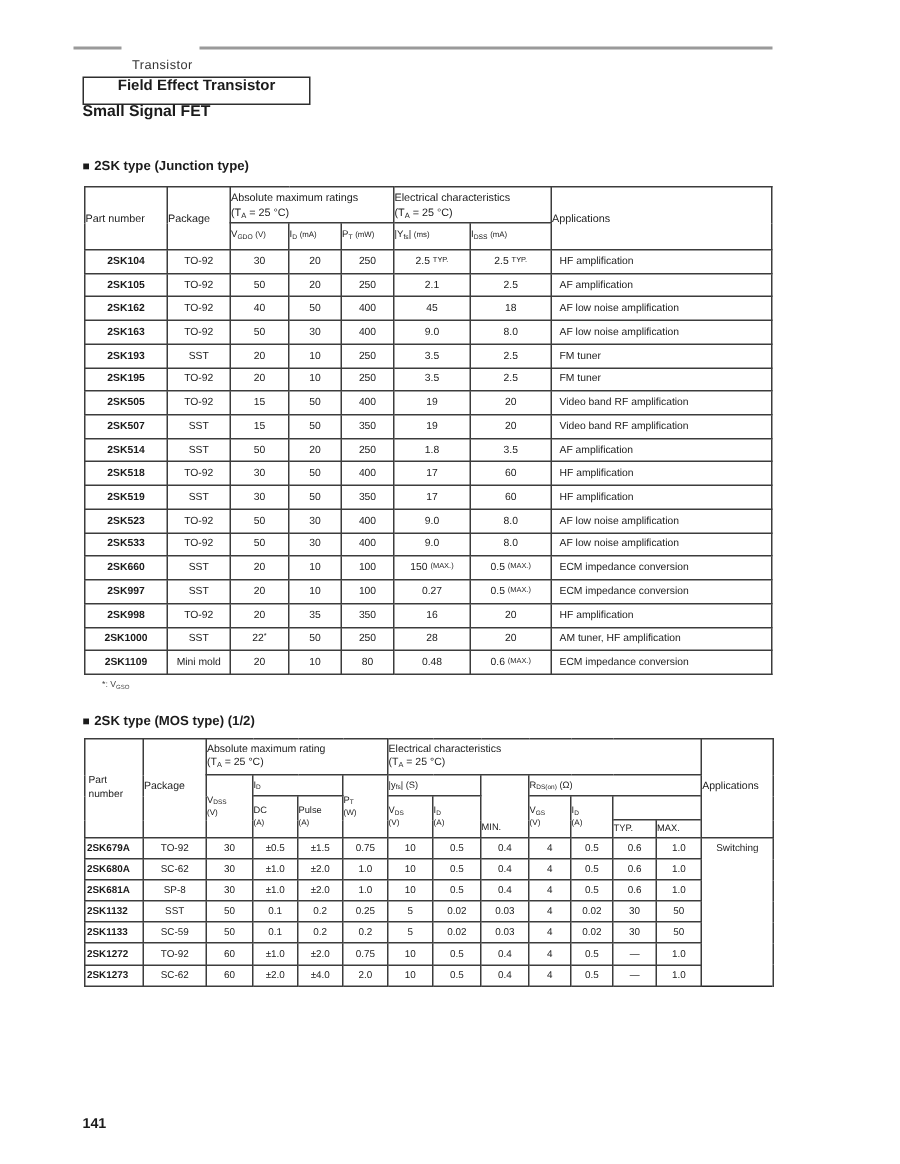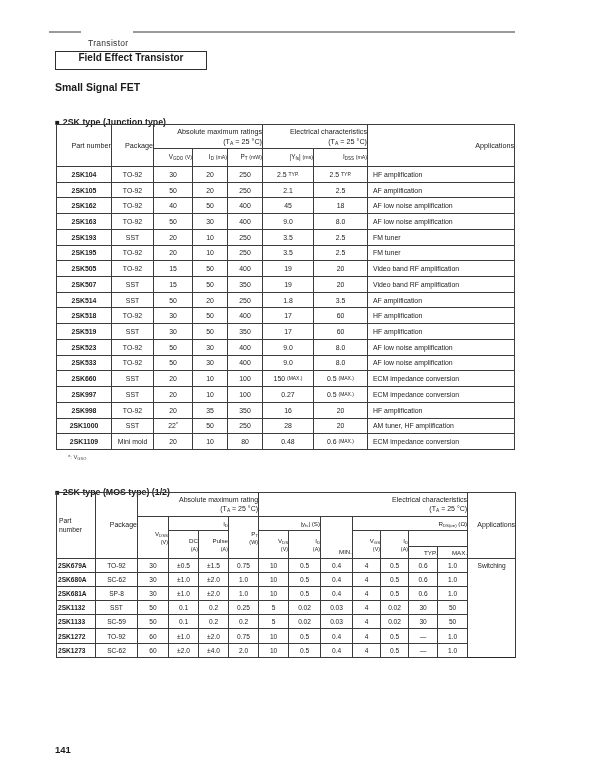--- a/index.html
+++ b/index.html
@@ -10,27 +10,27 @@
     font-family:"Liberation Sans", sans-serif; color:var(--text);
   }
   .abs { position:absolute; }
   .hrule { height:2px; background:var(--rule); top:31px; }
   #hdr-label { top:38px; left:88px; font-size:8.5px; color:#333; letter-spacing:0.3px; }
   #fet-box {
     left:55px; top:51px; width:152px; height:19px; border:1.3px solid #2e2e2e;
     display:flex; align-items:flex-start; justify-content:center;
     font-weight:bold; font-size:10px;
   }
-  #page-title { left:55px; top:81px; font-weight:bold; font-size:10.5px; }
-  .section-title { left:55px; font-weight:bold; font-size:8.8px;margin-top:12px; }
+  #page-title { left:55px; top:68px; font-weight:bold; font-size:10.5px; }
+  .section-title { left:55px; font-weight:bold; font-size:8.8px; }
   .section-title .bullet { font-size:8px; margin-right:3px; }
   table { border-collapse:collapse; table-layout:fixed; }
   th, td { border:1px solid var(--line); padding:0; overflow:hidden; white-space:nowrap; }
   table { border:1.4px solid #262626; }
-  th { font-weight:normal; text-align:right; vertical-align:middle; }
+  th { font-weight:normal; text-align:left; vertical-align:middle; }
   td { text-align:center; vertical-align:middle; }
   sub { font-size:0.7em; vertical-align:-0.25em; line-height:0; }
   sup { font-size:0.7em; vertical-align:0.35em; line-height:0; }
   .note { font-size:0.72em; vertical-align:0.25em; }
   .unit { font-size:0.82em; }
   
   #t1 { left:56px; top:124px; width:458px; }
   #t1 .hr1 { height:24px; } #t1 .hr2 { height:18px; }
   #t1 tbody tr { height:15.72px; }
   #t1 th { font-size:7.2px; line-height:1.3; }

